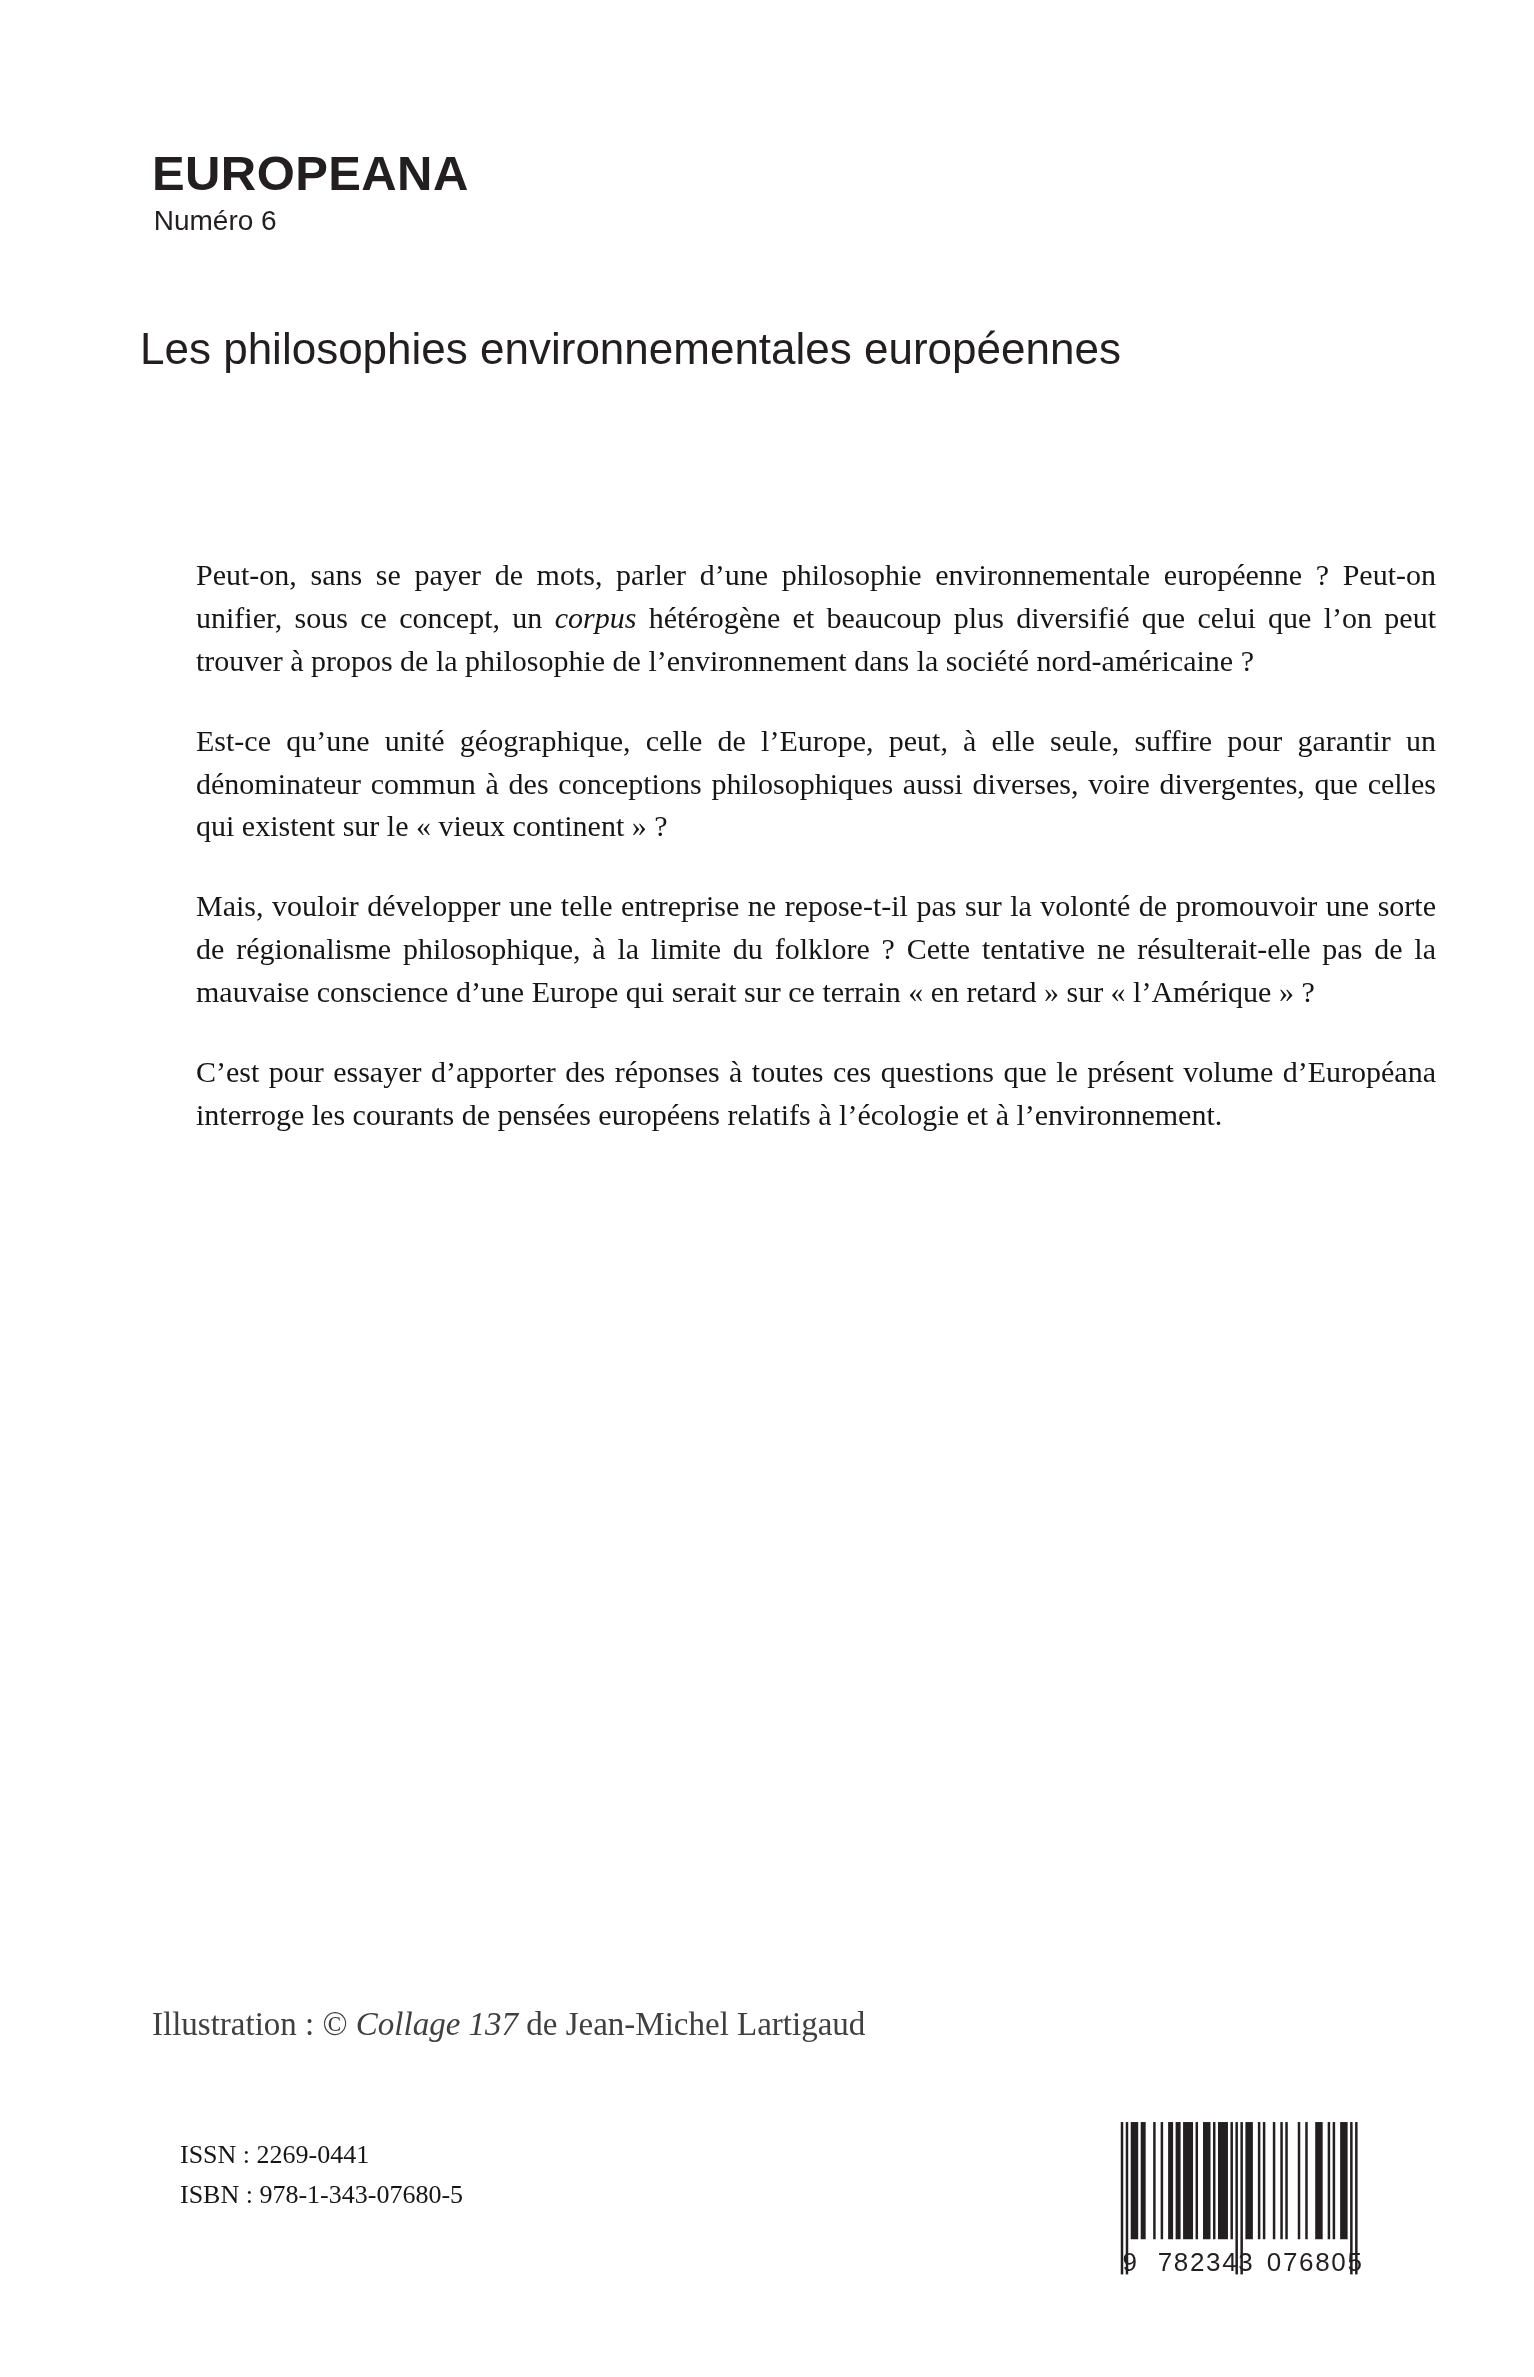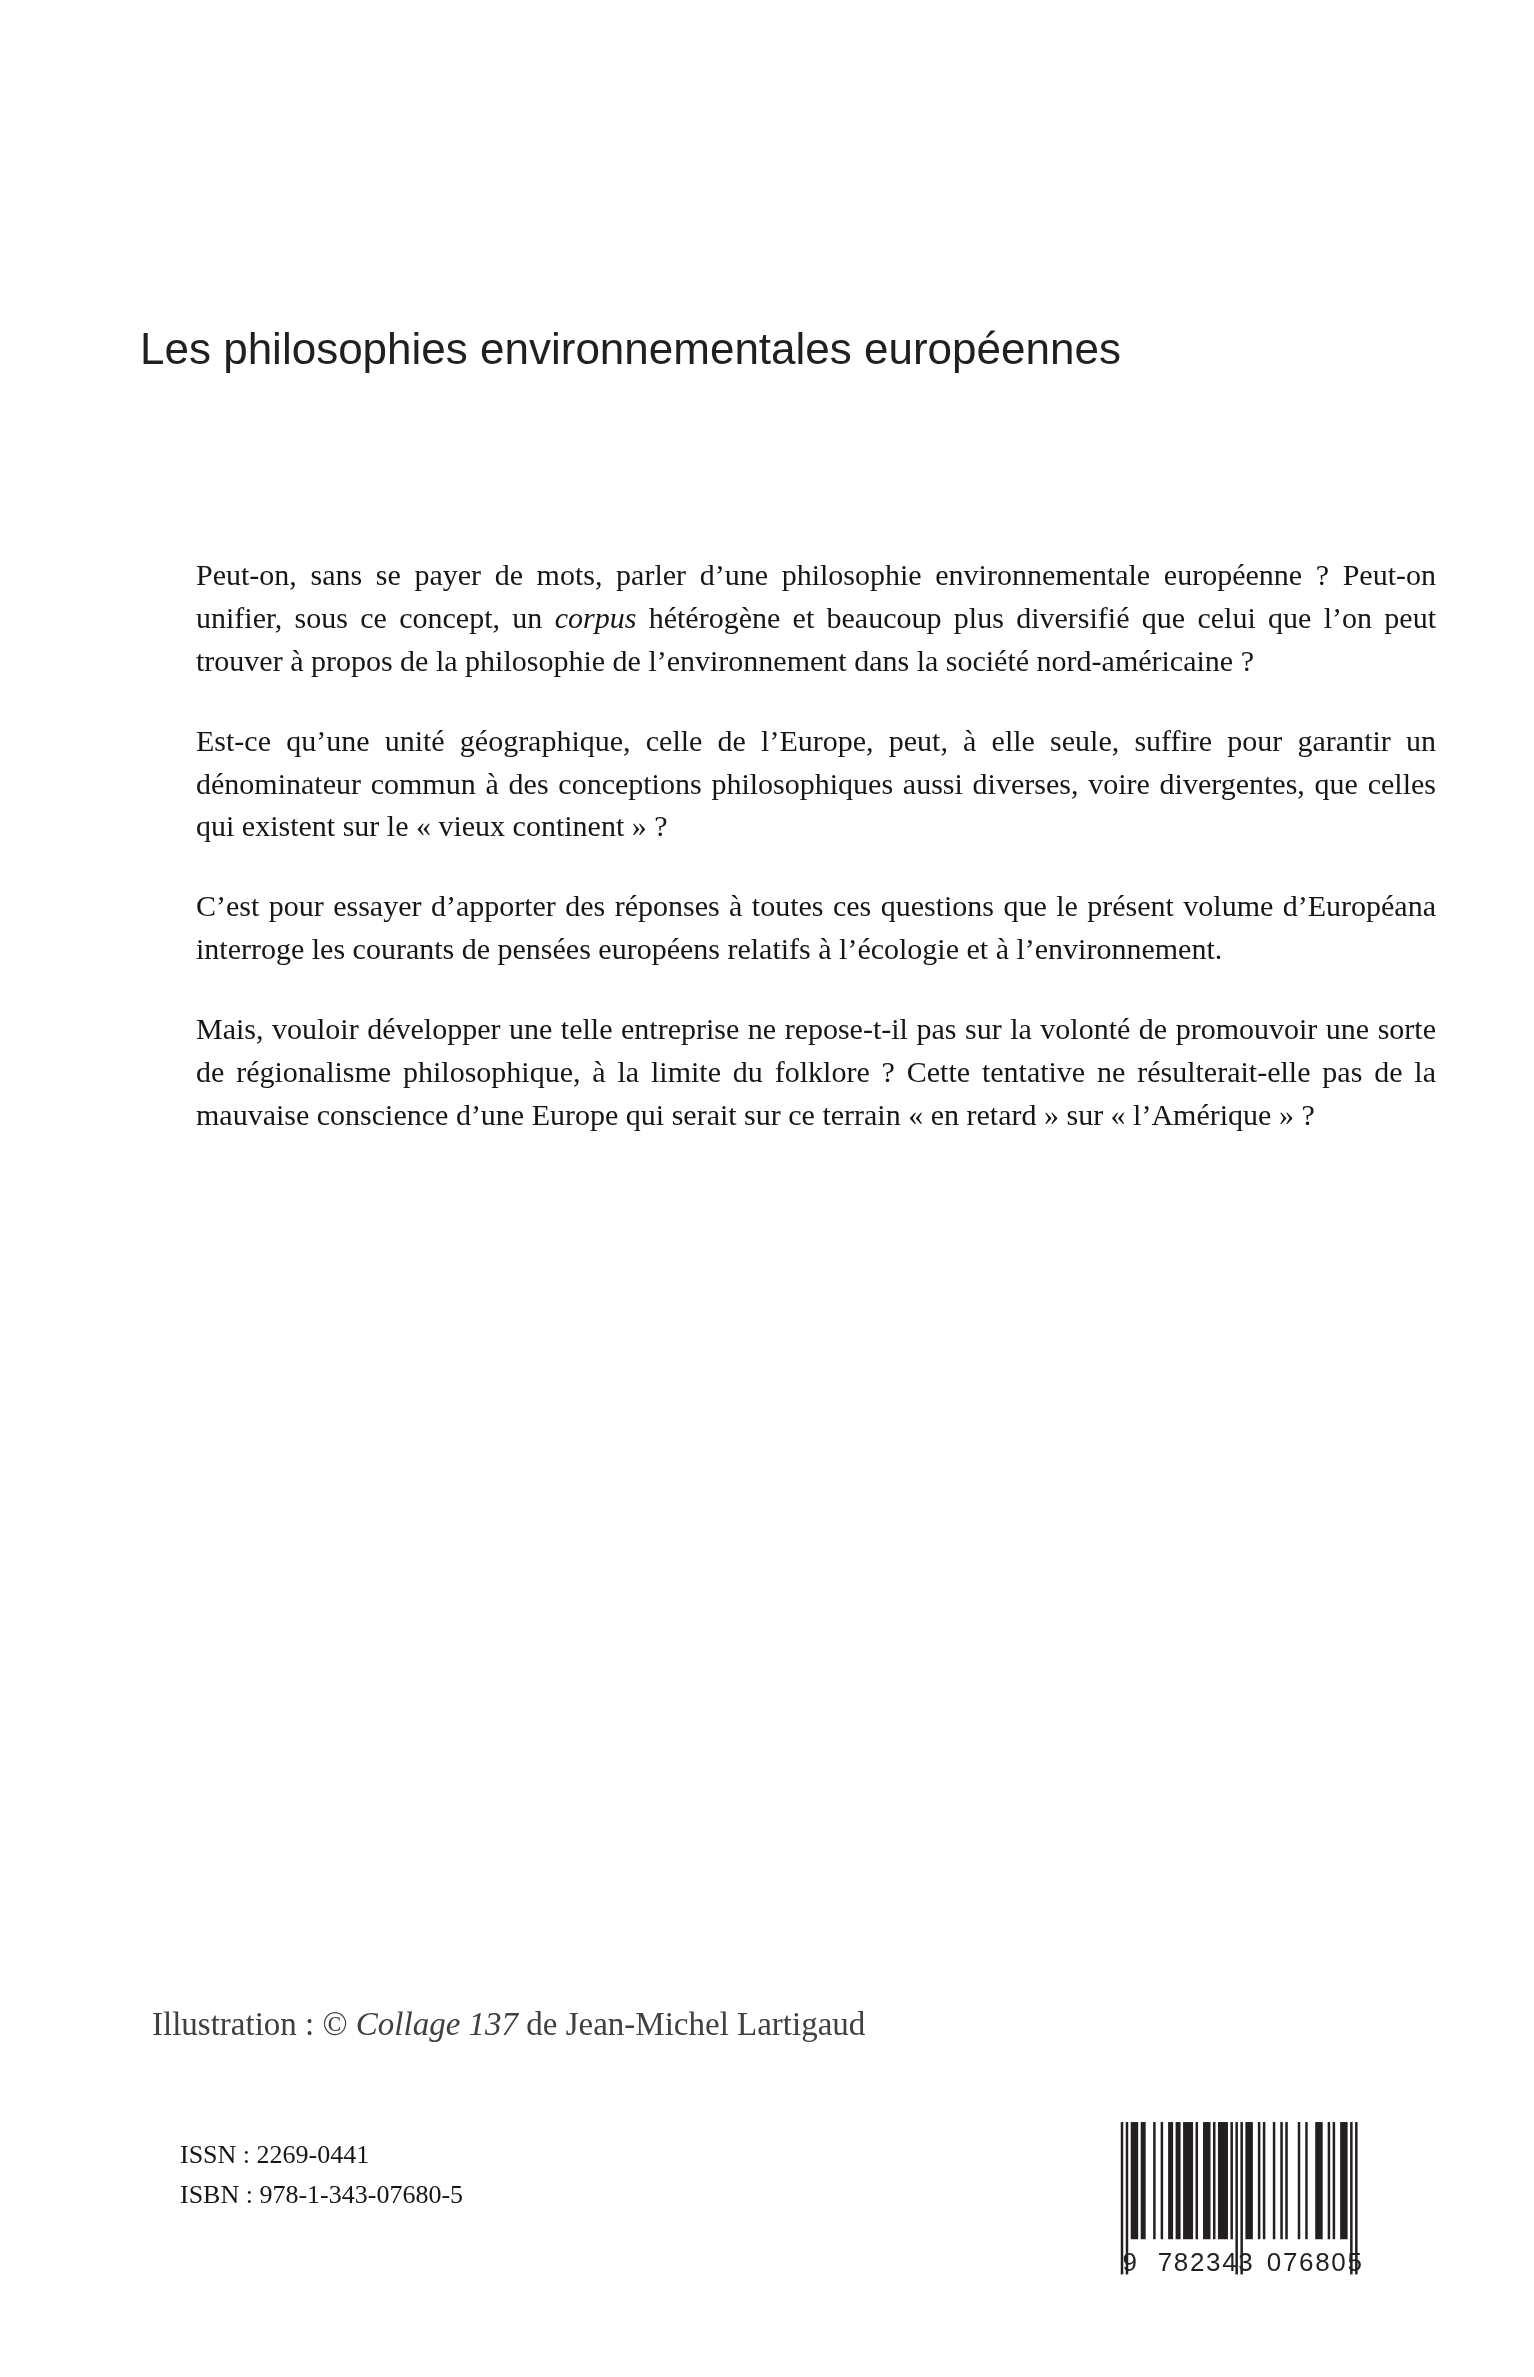--- a/index.html
+++ b/index.html
@@ -118,28 +118,32 @@
     width: 277px;
     height: 180px;
   }
   .barcode-svg { display: block; width: 277px; height: 180px; }
 </style>
 </head>
 <body>
 
 <div class="page">
 
+  <div class="header-block">
+    <div class="series-title">EUROPEANA</div>
+    <div class="series-number">Numéro 6</div>
+  </div>
 
   <div class="book-title">Les philosophies environnementales européennes</div>
 
   <div class="blurb" id="blurb">
       <p><span>Peut-on, sans se payer de mots, parler d’une philosophie environnementale européenne ? Peut-on unifier, sous ce concept, un </span><em>corpus</em><span> hétérogène et beaucoup plus diversifié que celui que l’on peut trouver à propos de la philosophie de l’environnement dans la société nord-américaine ?</span></p>
       <p><span>Est-ce qu’une unité géographique, celle de l’Europe, peut, à elle seule, suffire pour garantir un dénominateur commun à des conceptions philosophiques aussi diverses, voire divergentes, que celles qui existent sur le « vieux continent » ?</span></p>
+      <p><span>Mais, vouloir développer une telle entreprise ne repose-t-il pas sur la volonté de promouvoir une sorte de régionalisme philosophique, à la limite du folklore ? Cette tentative ne résulterait-elle pas de la mauvaise conscience d’une Europe qui serait sur ce terrain « en retard » sur « l’Amérique » ?</span></p>
       <p><span>C’est pour essayer d’apporter des réponses à toutes ces questions que le présent volume d’Européana interroge les courants de pensées européens relatifs à l’écologie et à l’environnement.</span></p>
-      <p><span>Mais, vouloir développer une telle entreprise ne repose-t-il pas sur la volonté de promouvoir une sorte de régionalisme philosophique, à la limite du folklore ? Cette tentative ne résulterait-elle pas de la mauvaise conscience d’une Europe qui serait sur ce terrain « en retard » sur « l’Amérique » ?</span></p>
     </div>
 
   <div class="credit">
     <span class="line">
       <span>Illustration : © </span><em>Collage 137</em><span> de Jean-Michel Lartigaud</span>
     </span>
   </div>
 
   <div class="identifiers">
     <span class="line">ISSN : 2269-0441</span>

